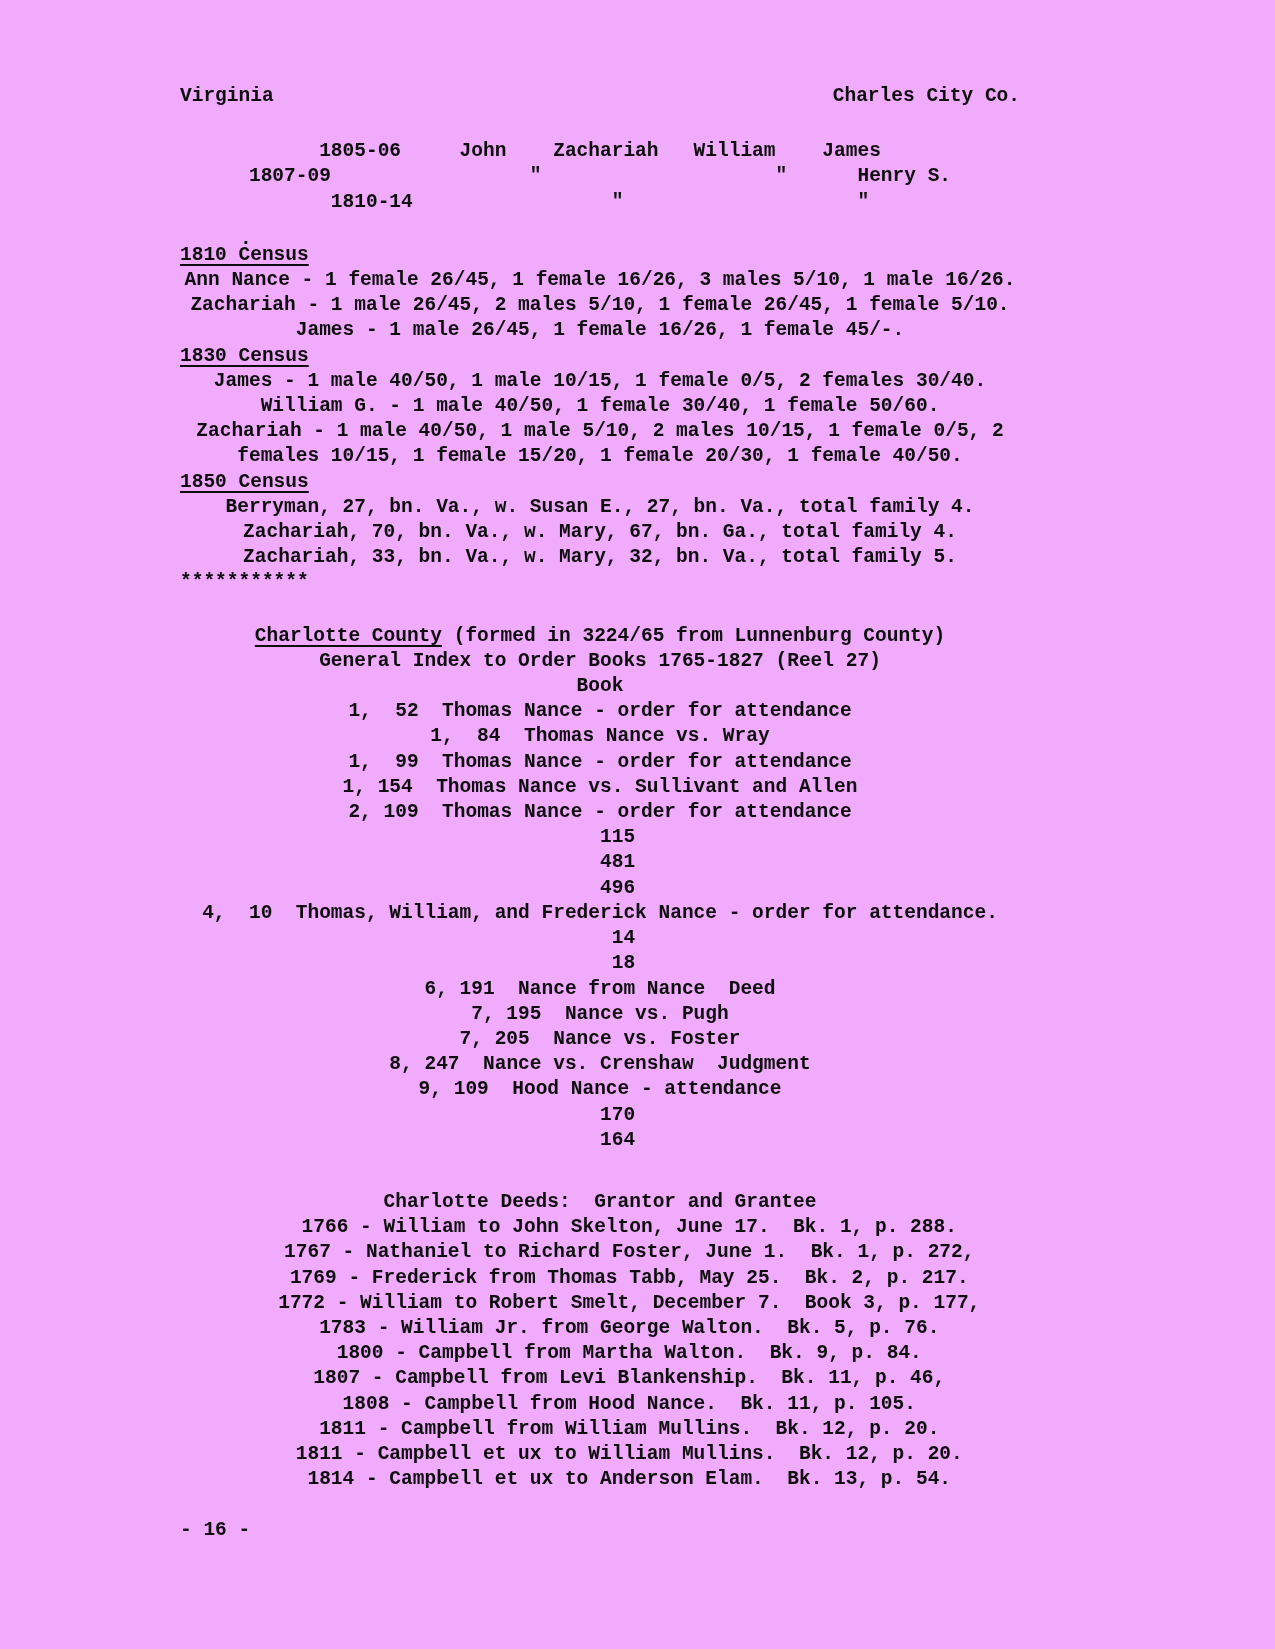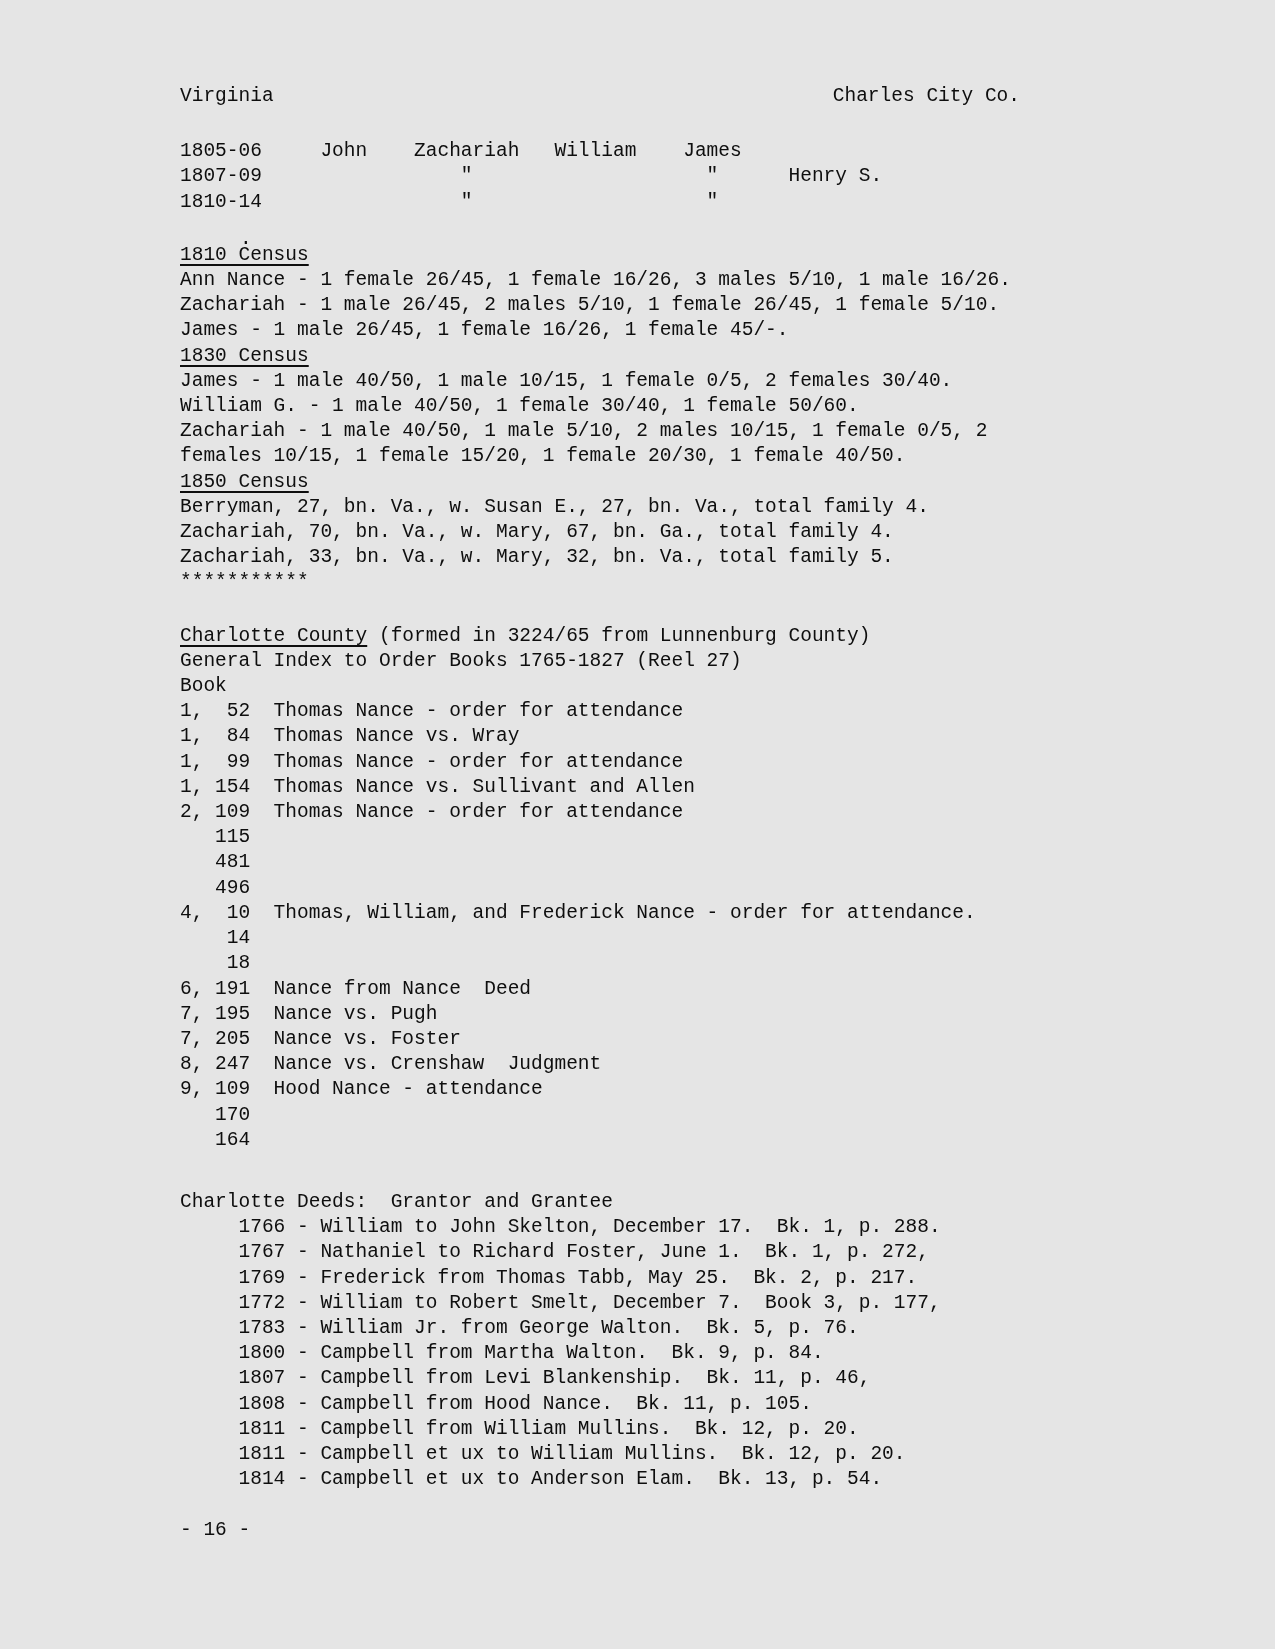--- a/index.html
+++ b/index.html
@@ -4,40 +4,40 @@
 <style>
   html, body {
     margin: 0;
     padding: 0;
     background: #ffffff;
   }
   .page {
     position: relative;
     width: 1275px;
     height: 1649px;
-    background: #e5e5e5;
+    background: #f0abfc;
     color: #0e0e0e;
     font-family: "Liberation Mono", "DejaVu Sans Mono", monospace;
     font-size: 19.5px;
     line-height: 25.2px;
-    font-weight: normal;
+    font-weight: bold;
     overflow: hidden;
   }
   .col {
     position: absolute;
     left: 180px;
     top: 84px;
     width: 840px;
   }
   .hdr {
     display: flex;
     justify-content: space-between;
     white-space: pre;
   }
-  .line { white-space: pre; }
+  .line { white-space: pre; text-align: center; }
   .center { text-align: left; }
   .u {
     text-decoration: underline;
     text-underline-offset: 4px;
     text-decoration-thickness: 2px;
   }
   .block-tax      { margin-top: 30px; }
   .block-census   { margin-top: 28px; position: relative; }
   .block-charlotte{ margin-top: 28px; }
   .block-deeds    { margin-top: 37px; }
@@ -107,21 +107,21 @@
       <div class="line">7, 195  Nance vs. Pugh</div>
       <div class="line">7, 205  Nance vs. Foster</div>
       <div class="line">8, 247  Nance vs. Crenshaw  Judgment</div>
       <div class="line">9, 109  Hood Nance - attendance</div>
       <div class="line">   170</div>
       <div class="line">   164</div>
     </div>
 
     <div class="block-deeds">
       <div class="line">Charlotte Deeds:  Grantor and Grantee</div>
-      <div class="line">     1766 - William to John Skelton, December 17.  Bk. 1, p. 288.</div>
+      <div class="line">     1766 - William to John Skelton, June 17.  Bk. 1, p. 288.</div>
       <div class="line">     1767 - Nathaniel to Richard Foster, June 1.  Bk. 1, p. 272,</div>
       <div class="line">     1769 - Frederick from Thomas Tabb, May 25.  Bk. 2, p. 217.</div>
       <div class="line">     1772 - William to Robert Smelt, December 7.  Book 3, p. 177,</div>
       <div class="line">     1783 - William Jr. from George Walton.  Bk. 5, p. 76.</div>
       <div class="line">     1800 - Campbell from Martha Walton.  Bk. 9, p. 84.</div>
       <div class="line">     1807 - Campbell from Levi Blankenship.  Bk. 11, p. 46,</div>
       <div class="line">     1808 - Campbell from Hood Nance.  Bk. 11, p. 105.</div>
       <div class="line">     1811 - Campbell from William Mullins.  Bk. 12, p. 20.</div>
       <div class="line">     1811 - Campbell et ux to William Mullins.  Bk. 12, p. 20.</div>
       <div class="line">     1814 - Campbell et ux to Anderson Elam.  Bk. 13, p. 54.</div>

